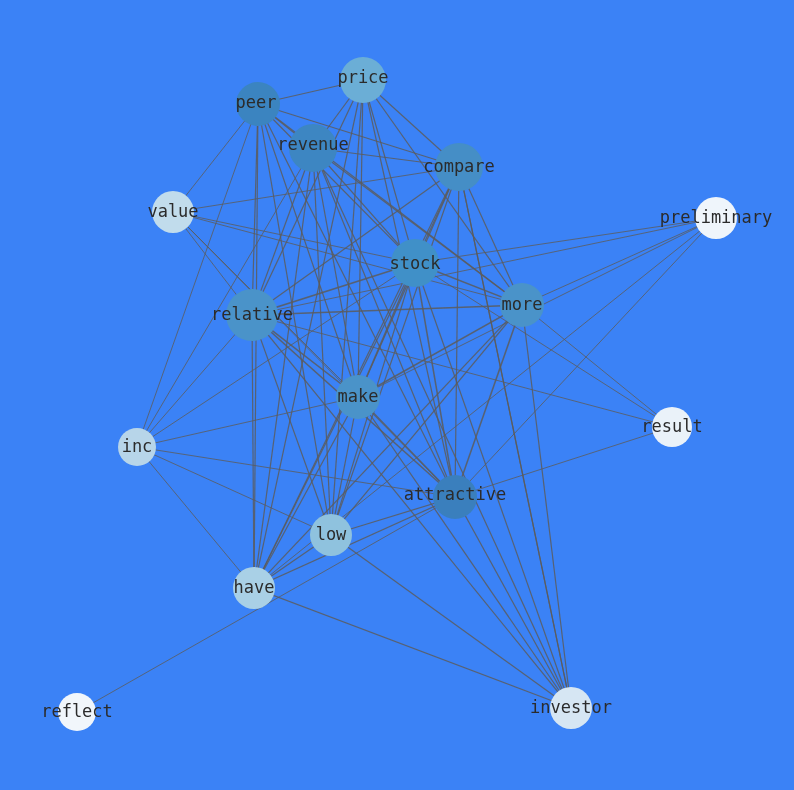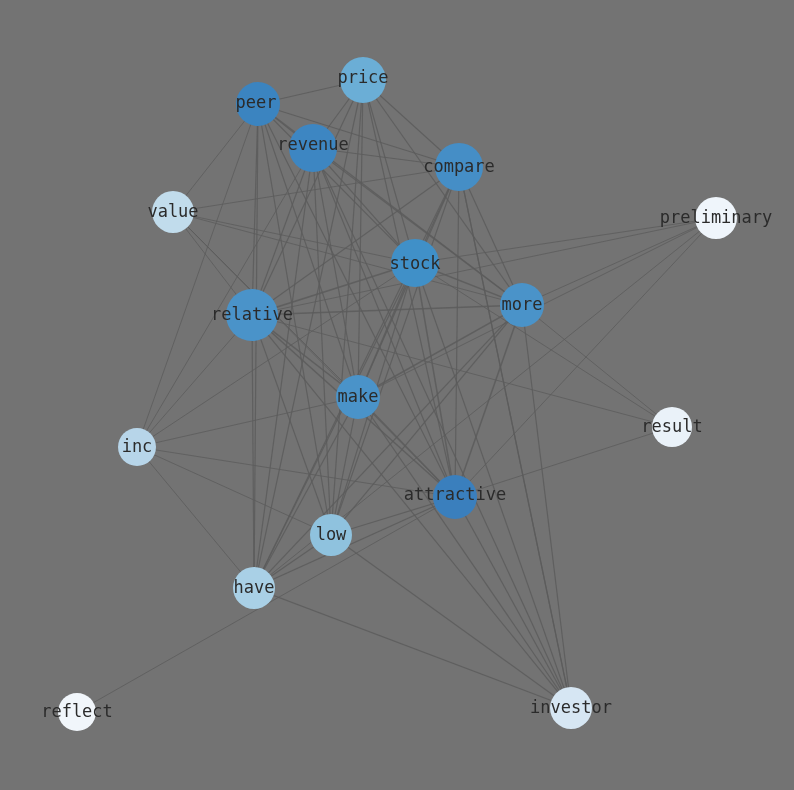--- a/index.html
+++ b/index.html
@@ -11,21 +11,21 @@
   body {
     width: 794px;
     height: 790px;
     font-family: "DejaVu Sans Mono", "Liberation Mono", monospace;
     overflow: hidden;
   }
   #graph-root {
     position: relative;
     width: 794px;
     height: 790px;
-    background: #737373;
+    background: #3b82f6;
   }
   #network-svg {
     display: block;
     width: 794px;
     height: 790px;
   }
   .edge-line {
     stroke: #5c5c5c;
     fill: none;
     stroke-opacity: 0.85;

